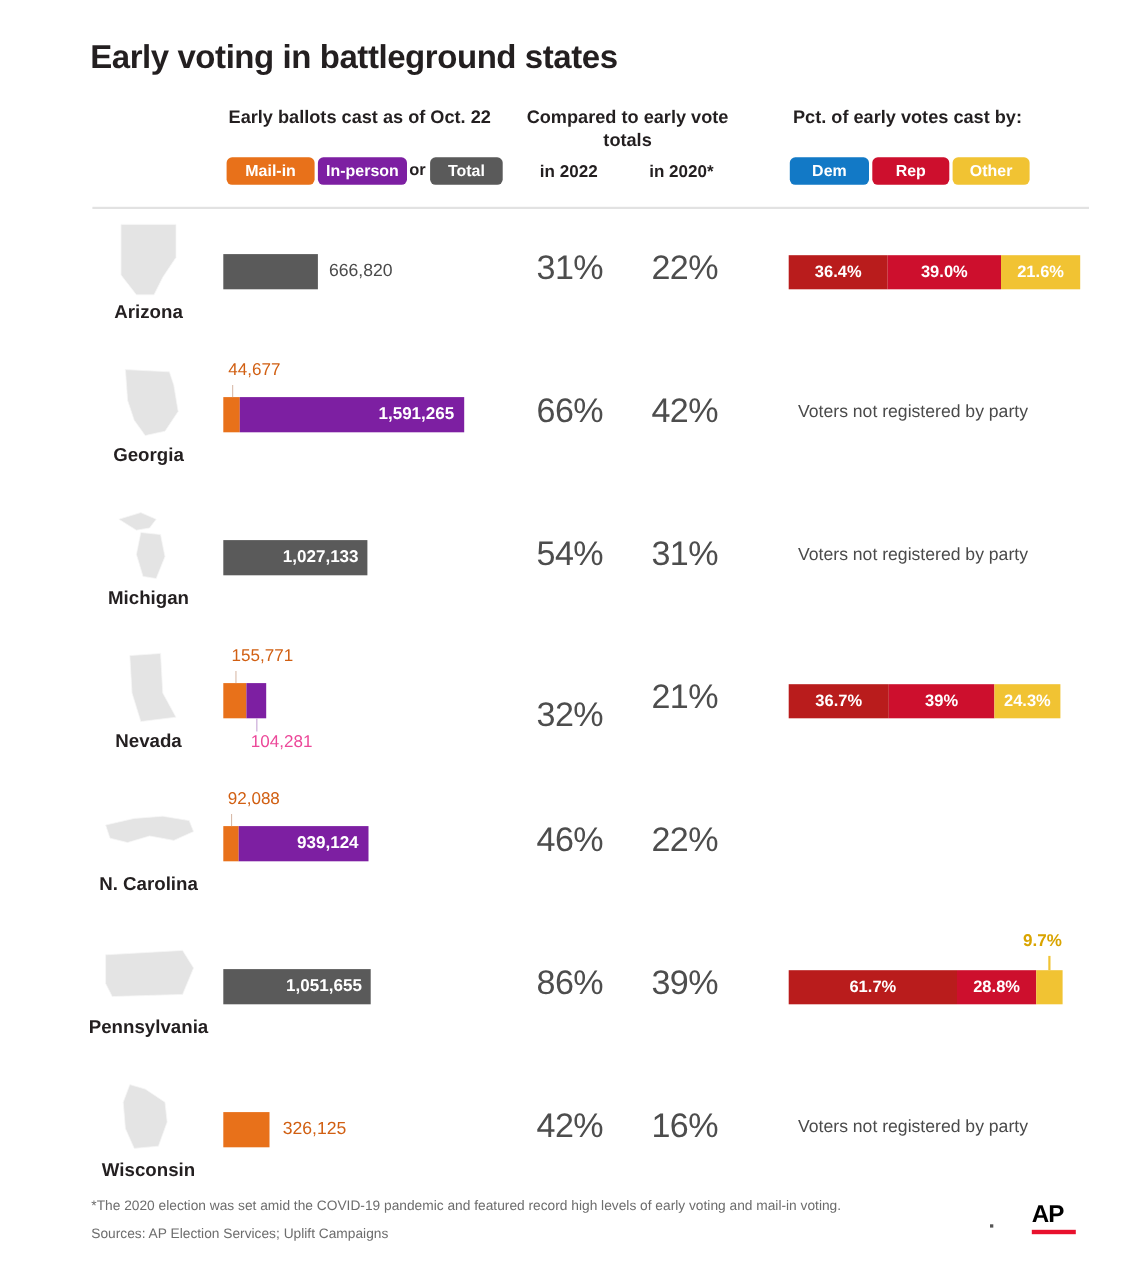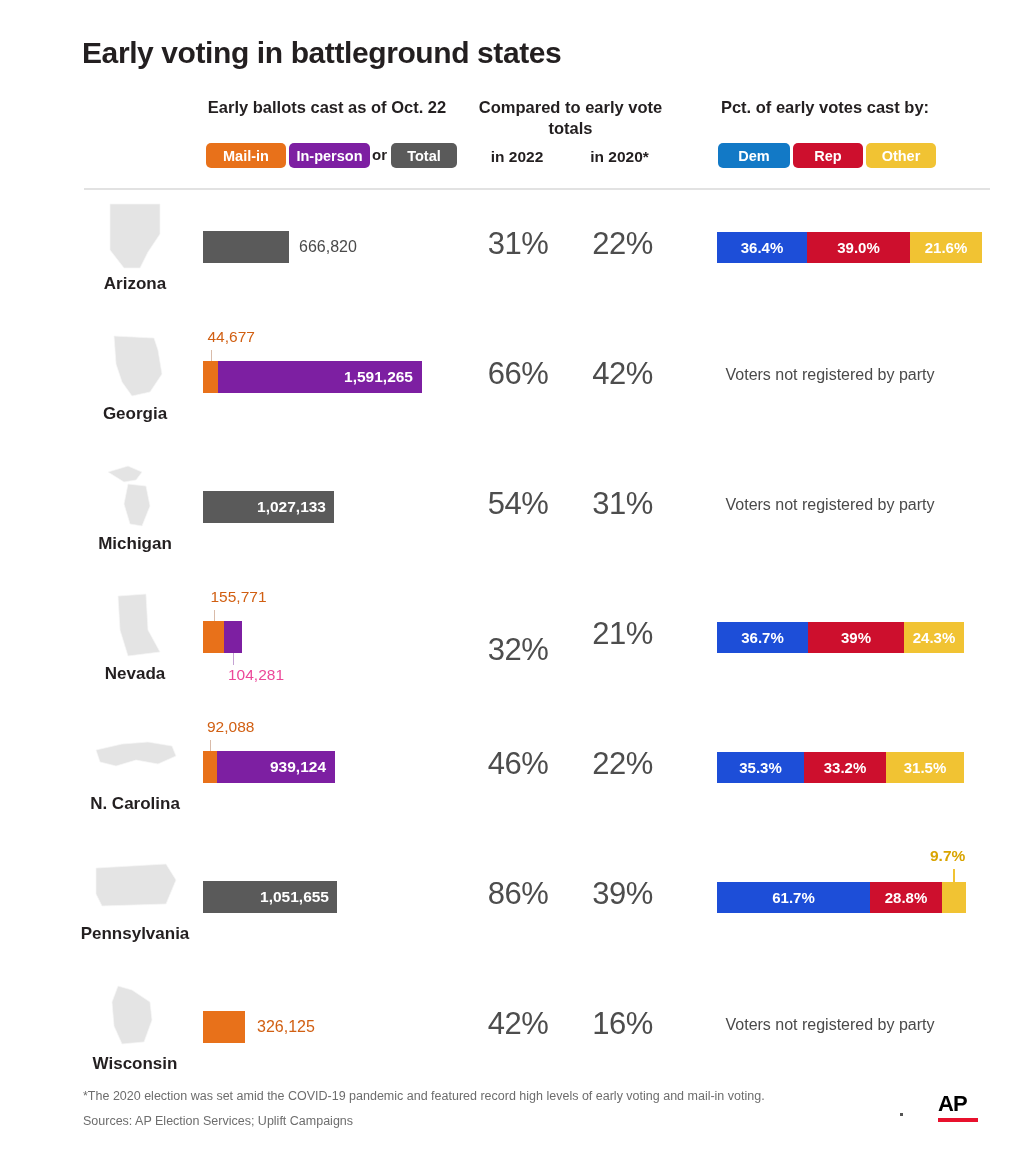--- a/index.html
+++ b/index.html
@@ -194,21 +194,21 @@
     height: 31px;
     display: flex;
     align-items: center;
     justify-content: center;
     color: #ffffff;
     font-size: 15px;
     font-weight: bold;
     box-sizing: border-box;
     white-space: nowrap;
   }
-  .seg.dem   { background: #1d4ed8; }
+  .seg.dem   { background: #b91c1c; }
   .seg.rep   { background: #cd0f2d; }
   .seg.other { background: #f1c333; }
 
   .no-party {
     position: absolute;
     top: 40px;
     left: 690px;
     width: 280px;
     text-align: center;
     font-size: 16px;
@@ -381,25 +381,20 @@
         <div class="state-name">N. Carolina</div>
         <div class="bar-group" style="left: 203px;">
           <div class="bar mail" style="left: 0px; width: 14px;"></div>
           <div class="bar person" style="left: 14px; width: 118px;"></div>
           <div class="tick" style="left: 7px; top: -11px; height: 11px;"></div>
           <div class="callout mail-lab" style="left: 4px; top: -33px;">92,088</div>
           <div class="bar-value-in" style="left: 123px; transform: translateX(-100%);">939,124</div>
         </div>
         <div class="pct" id="" style="left: 472px; width: 92px;">46%</div>
         <div class="pct" style="left: 574px; width: 97px;">22%</div>
-        <div class="party-bar" style="left: 717px; width: 247px;">
-          <div class="seg dem" style="left: 0px; width: 87px;">35.3%</div>
-          <div class="seg rep" style="left: 87px; width: 82px;">33.2%</div>
-          <div class="seg other" style="left: 169px; width: 78px;">31.5%</div>
-        </div>
       </div>
       <div class="row" style="top: 846px;">
         <div class="state-map">
           <svg width="95" height="72" viewBox="0 0 95 72">
             <path class="map-path" d="M8 18 L78 14 L88 30 L78 54 L14 56 L8 44 Z"></path>
           </svg>
         </div>
         <div class="state-name">Pennsylvania</div>
         <div class="bar-group" style="left: 203px;">
           <div class="bar total" style="left: 0px; width: 134px;"></div>

